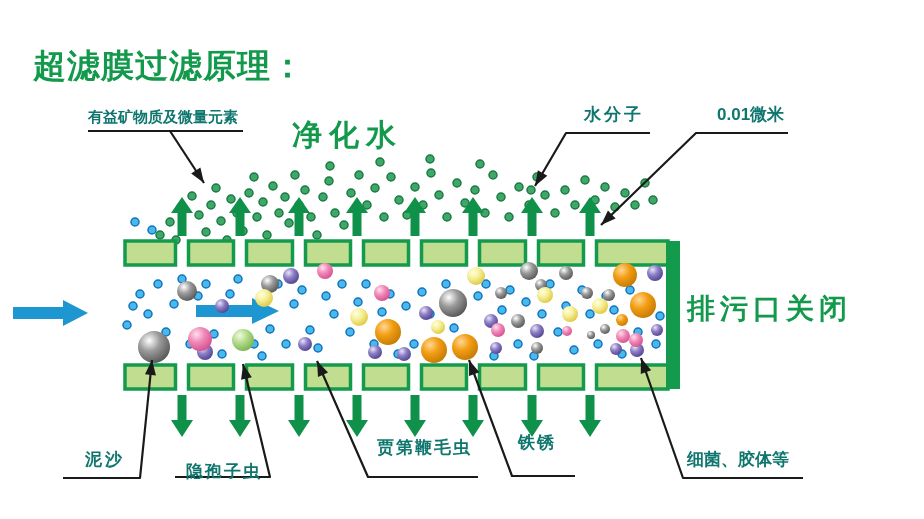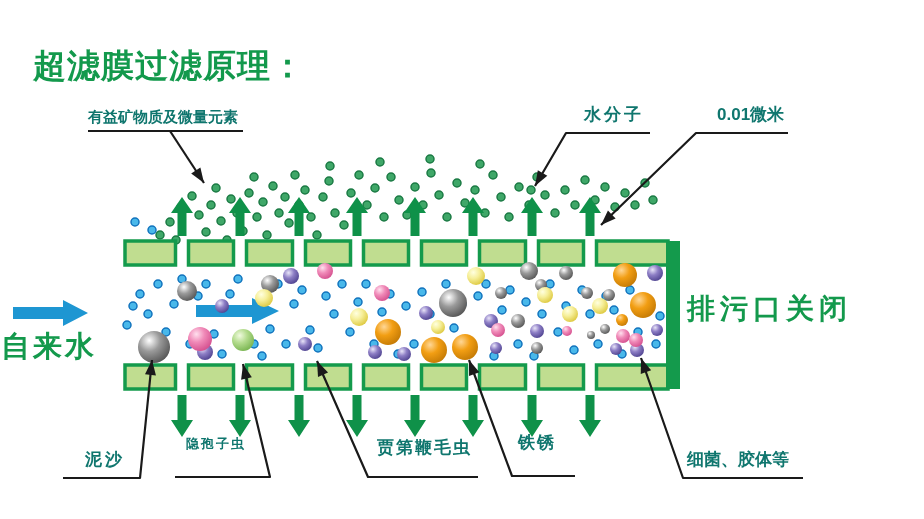--- a/index.html
+++ b/index.html
@@ -10,21 +10,21 @@
   .g{color:#13994c;}
   .k{color:#0f766e;}
   #title{left:33px;top:4px;font-size:33px;letter-spacing:1px;}
   #purified{left:292px;top:74px;font-size:30px;letter-spacing:7px;}
   #tap{left:1px;top:287px;font-size:29px;letter-spacing:3px;}
   #outlet{left:687px;top:250px;font-size:28px;letter-spacing:5px;}
   #minerals{left:88px;top:65px;font-size:15px;}
   #wmol{left:584px;top:62px;font-size:17px;letter-spacing:3px;text-align:center;}
   #pore{left:717px;top:62px;font-size:17px;}
   #sediment{left:85px;top:407px;font-size:17px;letter-spacing:3px;}
-  #crypto{left:186px;top:393px;font-size:13px;letter-spacing:2px;}
+  #crypto{left:186px;top:419px;font-size:17px;letter-spacing:2px;}
   #giardia{left:377px;top:395px;font-size:17px;letter-spacing:2px;}
   #rust{left:518px;top:390px;font-size:17px;letter-spacing:2px;}
   #bacteria{left:687px;top:407px;font-size:17px;}
 </style>
 </head>
 <body>
 
 <div class="stage">
   <svg id="dg" width="924" height="519" viewBox="0 0 924 519">
       <defs>
@@ -320,21 +320,21 @@
         <polyline points="478,433 368,433 317,317" fill="none" stroke="#1a1a1a" stroke-width="2.2" stroke-linejoin="round"></polyline>
         <polygon points="317,317 328.0719844543948,328.5178626594364 318.00223950513765,332.945078111265" fill="#1a1a1a"></polygon>
         <polyline points="575,432 512,432 469,316" fill="none" stroke="#1a1a1a" stroke-width="2.2" stroke-linejoin="round"></polyline>
         <polygon points="469,316 479.37074580283524,328.153091437695 469.05658240110665,331.9764451124737" fill="#1a1a1a"></polygon>
         <polyline points="803,434 683,434 641,314" fill="none" stroke="#1a1a1a" stroke-width="2.2" stroke-linejoin="round"></polyline>
         <polygon points="641,314 651.1464773309347,326.34094800948566 640.7640354109085,329.97480268149485" fill="#1a1a1a"></polygon>
       </g>
     </svg>
 
   <div class="lbl g" id="title">超滤膜过滤原理：</div>
-  <div class="lbl g" id="tap">自来水</div>
+  <div class="lbl g" id="purified">净化水</div>
   <div class="lbl g" id="outlet">排污口关闭</div>
   <div class="lbl k" id="minerals">有益矿物质及微量元素</div>
   <div class="lbl k" id="wmol">水分子</div>
   <div class="lbl k" id="pore">0.01微米</div>
   <div class="lbl k" id="sediment">泥沙</div>
   <div class="lbl k" id="crypto">隐孢子虫</div>
   <div class="lbl k" id="giardia">贾第鞭毛虫</div>
   <div class="lbl k" id="rust">铁锈</div>
   <div class="lbl k" id="bacteria">细菌、胶体等</div>
 </div>

